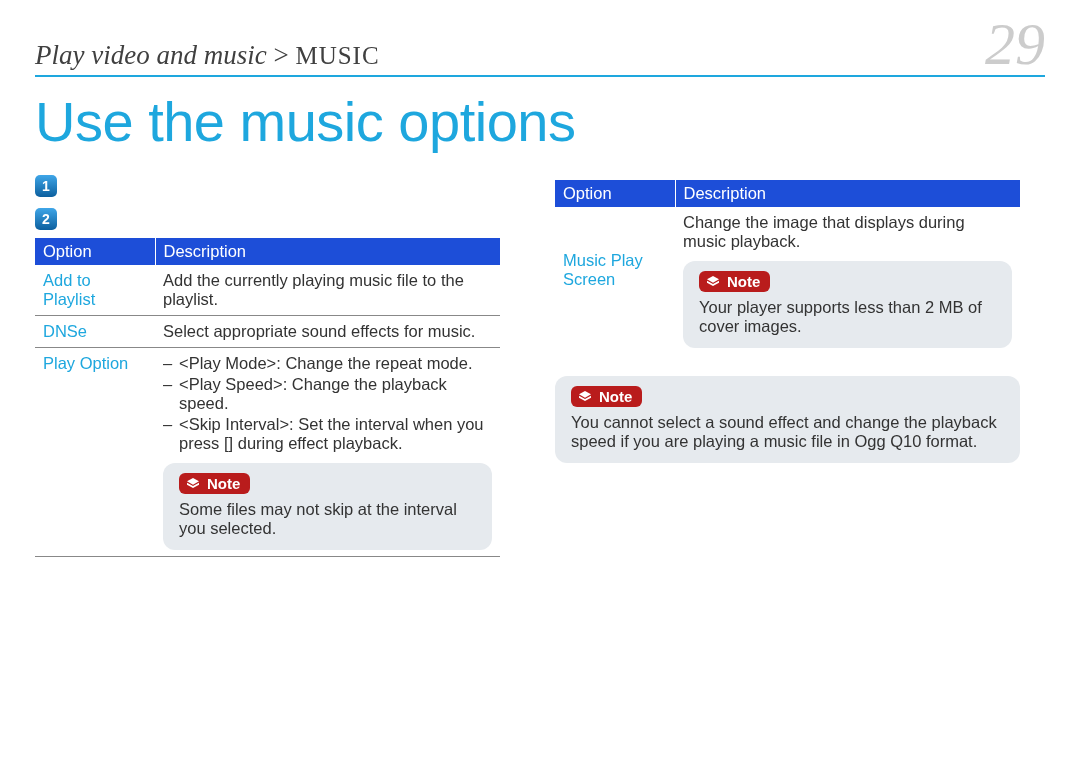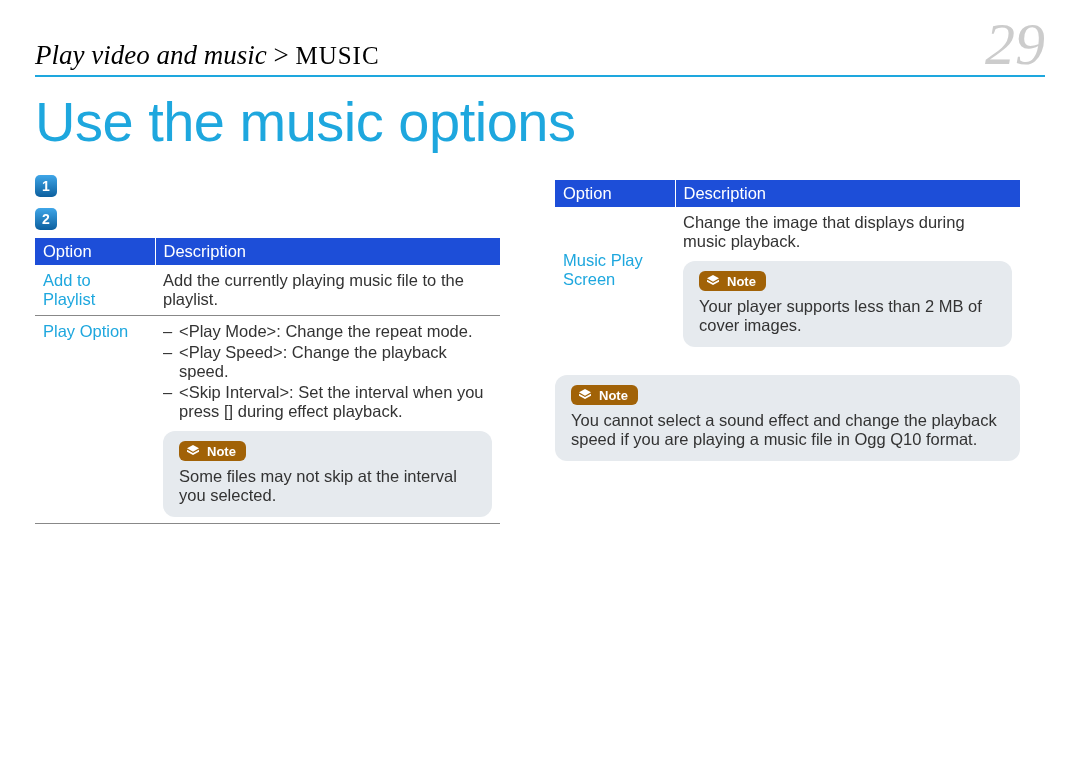--- a/index.html
+++ b/index.html
@@ -1,21 +1,21 @@
 <!DOCTYPE html>
 <html><head>
 <meta charset="utf-8">
 <style>
   * { margin:0; padding:0; box-sizing:border-box; }
   html,body { width:1080px; height:762px; font-family:Arial,Helvetica,sans-serif; color:#333; background:#fff; }
   .page { position:relative; width:1080px; height:762px; padding:20px 35px 30px 35px; }
 
   
   .toprow { display:flex; align-items:baseline; justify-content:space-between; border-bottom:2px solid #1EA7DE; padding-bottom:4px; margin-bottom:12px;}
-  .breadcrumb { font-family:'Palatino Linotype','Book Antiqua',serif; color:#000000; font-size:27px; font-style:italic; }
+  .breadcrumb { font-family:'Palatino Linotype','Book Antiqua',serif; color:#404040; font-size:27px; font-style:italic; }
   .breadcrumb .sec { font-variant:small-caps; font-style:normal; letter-spacing:1px; font-size:25px;}
   .breadcrumb .gt { font-style:normal; }
   .pagenum { font-family:'Palatino Linotype','Book Antiqua',serif; font-size:60px; color:#ccc; font-style:italic; line-height:0.8; }
 
   .title { color:#1EA7DE; font-size:56px; font-weight:400; margin:8px 0 18px 0; font-family:Arial,Helvetica,sans-serif; letter-spacing:-0.5px;}
 
   .columns { display:flex; gap:55px; }
   .col { width:465px; }
 
   .step { display:flex; align-items:flex-start; gap:10px; font-size:20px; color:#333; margin-bottom:8px; }
@@ -29,21 +29,21 @@
   table.opts td { padding:6px 8px; vertical-align:top; border-bottom:1px solid #888;}
   table.opts td:first-child { width:120px; }
   table.opts tr:last-child td { border-bottom:1px solid #888;}
   .link { color:#1EA7DE; }
 
   .desc-list { list-style:none; }
   .desc-list li { position:relative; padding-left:16px; margin-bottom:2px;}
   .desc-list li::before { content:"–"; position:absolute; left:0; }
 
   .note-box { background:#E6EAEE; border-radius:12px; padding:10px 16px 12px 16px; margin-top:10px; font-size:16.5px; color:#333;}
-  .note-badge { display:inline-flex; align-items:center; gap:6px; background:#a16207; color:#fff; font-weight:bold; border-radius:6px; padding:2px 10px 2px 6px; font-size:13px; margin-bottom:6px;}
+  .note-badge { display:inline-flex; align-items:center; gap:6px; background:#b91c1c; color:#fff; font-weight:bold; border-radius:6px; padding:2px 10px 2px 6px; font-size:15px; margin-bottom:6px;}
   .note-badge svg { width:16px; height:16px; }
 
   .col2-table td { border-bottom:none !important; }
 </style>
 </head>
 <body>
 
 <div class="page">
 
   <div class="toprow">
@@ -71,20 +71,24 @@
 
       <table class="opts">
         <tbody>
             <tr>
           <th>Option</th>
           <th>Description</th>
         </tr>
         <tr>
           <td class="link">Add to Playlist</td>
           <td>Add the currently playing music file to the playlist.</td>
+        </tr>
+        <tr>
+          <td class="link">DNSe</td>
+          <td>Select appropriate sound effects for music.</td>
         </tr>
         <tr>
           <td class="link">Play Option</td>
           <td>
             <ul class="desc-list">
               <li>&lt;Play Mode&gt;: Change the repeat mode.</li>
               <li>&lt;Play Speed&gt;: Change the playback speed.</li>
               <li>
                 <span>&lt;Skip Interval&gt;: Set the interval when you press [</span><span class="glyph btn"></span><span>] during effect playback.</span>
               </li>

